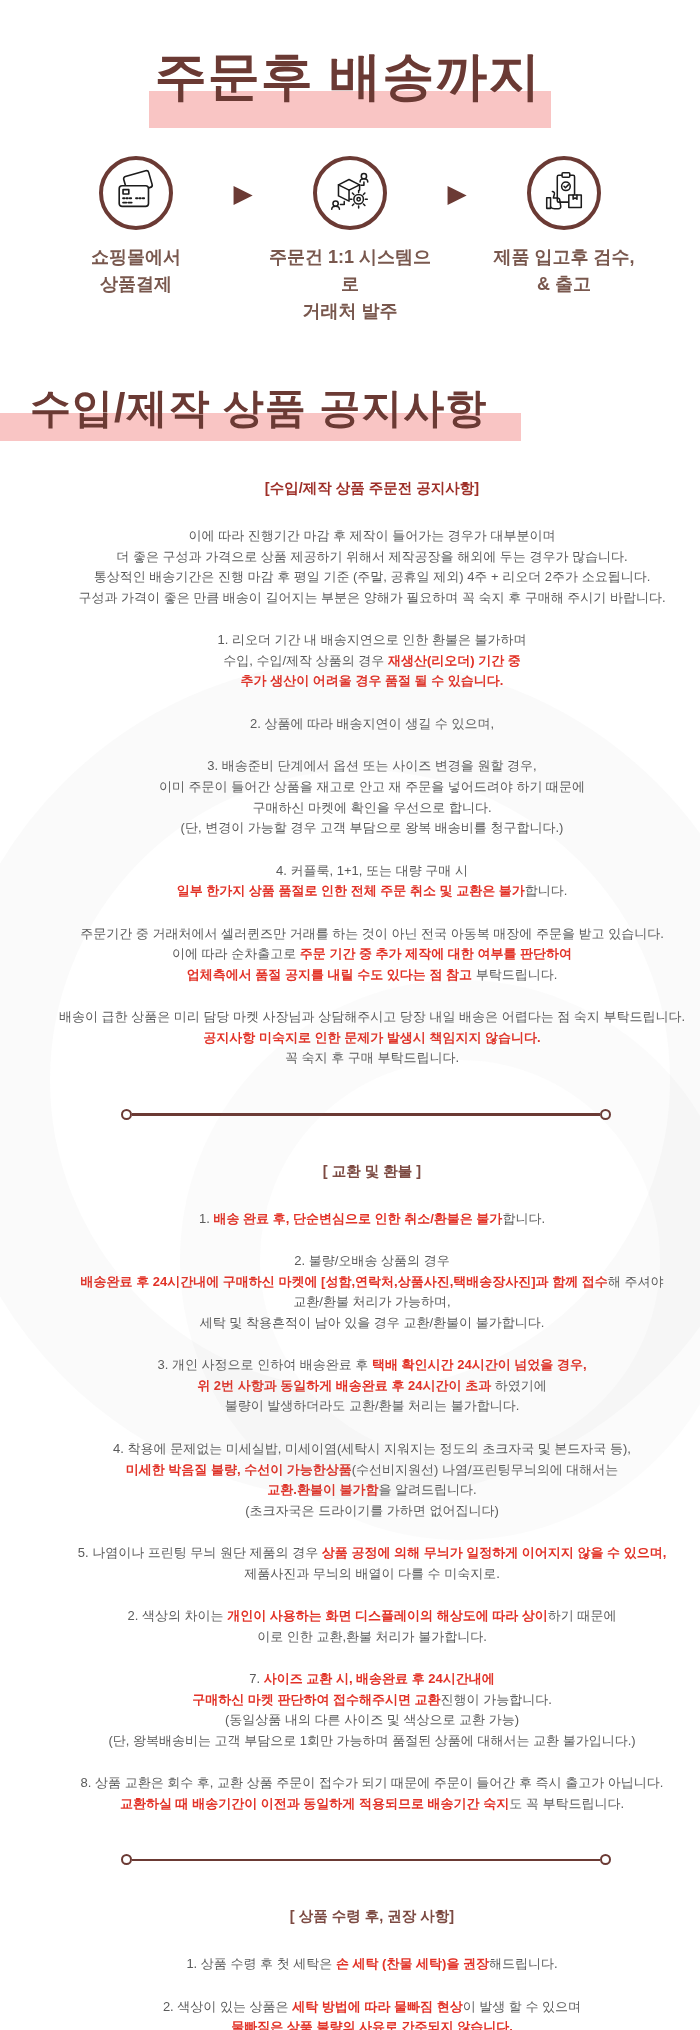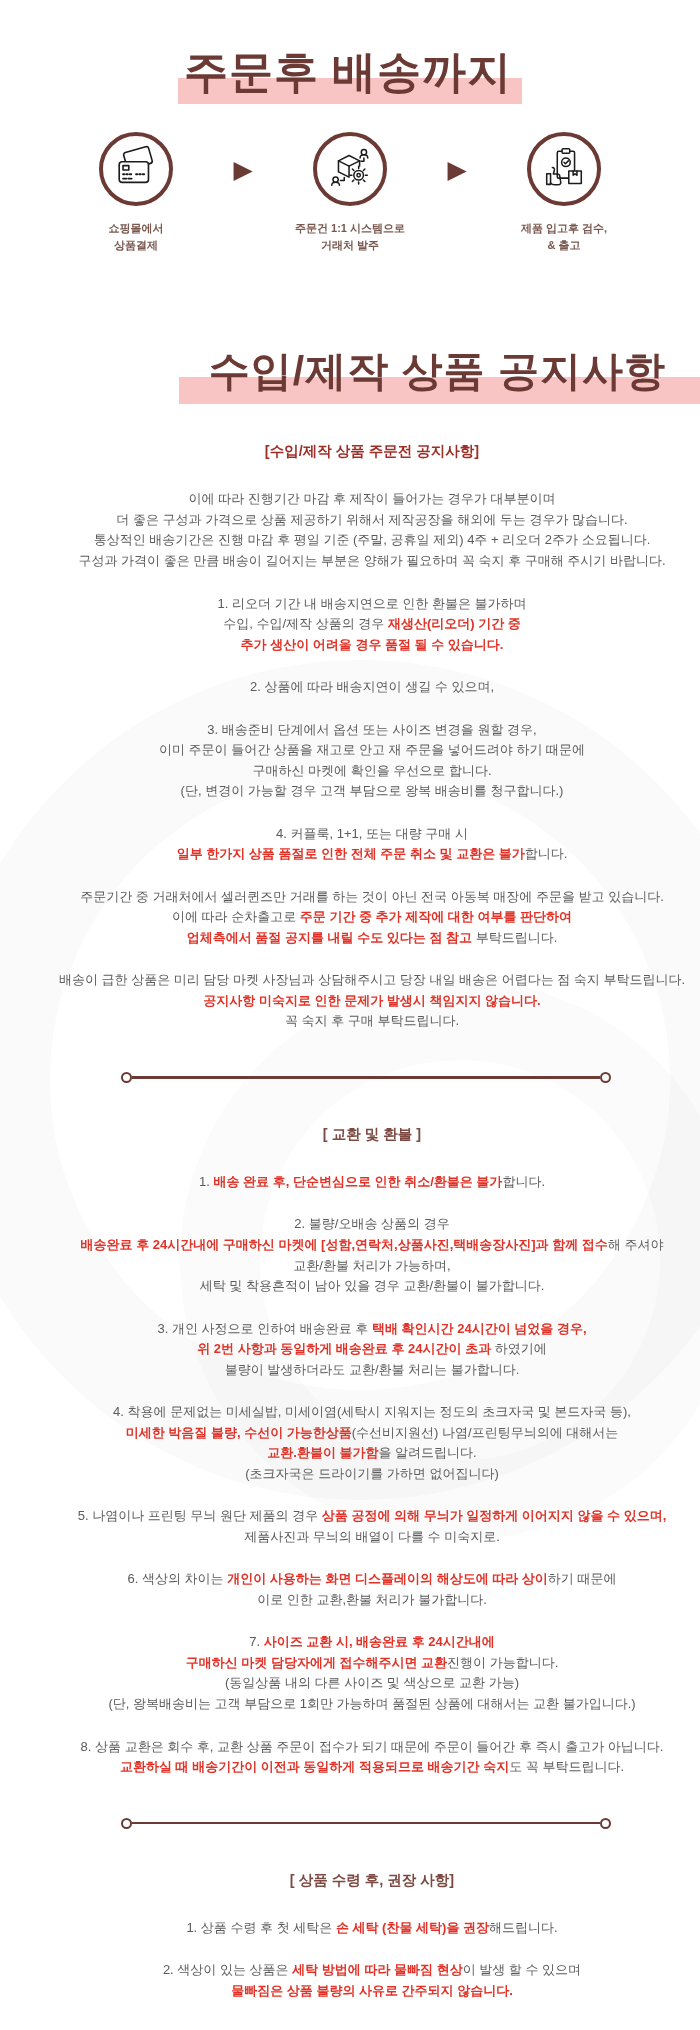--- a/index.html
+++ b/index.html
@@ -17,33 +17,33 @@
   body{font-family:"Liberation Sans","DejaVu Sans",sans-serif;}
   .page{position:relative;width:700px;height:2030px;margin:0 auto;background:#fff;overflow:hidden;}
   .watermark{position:absolute;left:-60px;top:660px;width:840px;height:840px;
     border:110px solid rgba(130,130,130,0.045);border-radius:50%;pointer-events:none;}
   .watermark2{position:absolute;left:180px;top:980px;width:560px;height:560px;
     border:80px solid rgba(130,130,130,0.035);border-radius:50%;pointer-events:none;}
 
   .hero{position:relative;text-align:center;padding-top:48px;}
   h1,h2{font-weight:800;line-height:1.1;}
   .hl{display:inline-block;color:var(--brown);letter-spacing:1px;}
-  .hl1{font-size:44px;padding:0 10px 8px 6px;
+  .hl1{font-size:52px;padding:0 10px 23px 6px;
     background:linear-gradient(180deg, transparent 54%, var(--pink) 54%);}
   .hl2{font-size:41px;padding:0 34px 10px 30px;
     background:linear-gradient(180deg, transparent 50%, var(--pink) 50%);}
-  h2{text-align:right;margin-top:96px;}
+  h2{text-align:left;margin-top:61px;}
 
   .steps{display:flex;justify-content:center;align-items:flex-start;margin-top:28px;}
   .step{width:168px;}
   .circle{width:74px;height:74px;border:4px solid var(--brown);border-radius:50%;
     margin:0 auto;display:flex;align-items:center;justify-content:center;background:#fff;}
   .circle svg{width:48px;height:48px;}
   .arrow{color:var(--brown);font-size:25px;line-height:74px;width:46px;text-align:center;}
-  .step-label{margin-top:14px;color:var(--label);font-weight:700;font-size:11px;line-height:1.5;}
+  .step-label{margin-top:14px;color:var(--label);font-weight:700;font-size:18px;line-height:1.5;}
 
   .notice-body{margin-top:36px;text-align:center;font-size:13px;color:var(--gray);line-height:1.58;padding-left:32px;}
   .block{width:680px;margin:0 auto 22px;}
   .block .line{min-height:1em;}
   .block.header{font-weight:700;font-size:14.5px;margin:36px auto 26px;}
   .block.header.v-red{color:var(--hred);}
   .block.header.v-brown{color:var(--hbrown);}
   .em{color:var(--red);font-weight:700;}
   .block.divider{display:flex;align-items:center;width:490px;margin:40px auto;}
   .divider .dot{width:11px;height:11px;border:2.5px solid var(--brown);border-radius:50%;background:#fff;flex:0 0 auto;}
@@ -192,26 +192,26 @@
         <div class="line"><span>4. 착용에 문제없는 미세실밥, 미세이염(세탁시 지워지는 정도의 초크자국 및 본드자국 등),</span></div>
         <div class="line"><span class="em">미세한 박음질 불량, 수선이 가능한상품</span><span>(수선비지원선) 나염/프린팅무늬의에 대해서는</span></div>
         <div class="line"><span class="em">교환.환불이 불가함</span><span>을 알려드립니다.</span></div>
         <div class="line"><span>(초크자국은 드라이기를 가하면 없어집니다)</span></div>
       </div>
       <div class="block para">
         <div class="line"><span>5. 나염이나 프린팅 무늬 원단 제품의 경우 </span><span class="em">상품 공정에 의해 무늬가 일정하게 이어지지 않을 수 있으며,</span></div>
         <div class="line"><span>제품사진과 무늬의 배열이 다를 수 미숙지로.</span></div>
       </div>
       <div class="block para">
-        <div class="line"><span>6. 색상의 차이는 </span><span class="em">개인이 사용하는 화면 디스플레이의 해상도에 따라 상이</span><span>하기 때문에</span></div>
+        <div class="line"><span>2. 색상의 차이는 </span><span class="em">개인이 사용하는 화면 디스플레이의 해상도에 따라 상이</span><span>하기 때문에</span></div>
         <div class="line"><span>이로 인한 교환,환불 처리가 불가합니다.</span></div>
       </div>
       <div class="block para">
         <div class="line"><span>7. </span><span class="em">사이즈 교환 시, 배송완료 후 24시간내에</span></div>
-        <div class="line"><span class="em">구매하신 마켓 담당자에게 접수해주시면 교환</span><span>진행이 가능합니다.</span></div>
+        <div class="line"><span class="em">구매하신 마켓 판단하여 접수해주시면 교환</span><span>진행이 가능합니다.</span></div>
         <div class="line"><span>(동일상품 내의 다른 사이즈 및 색상으로 교환 가능)</span></div>
         <div class="line"><span>(단, 왕복배송비는 고객 부담으로 1회만 가능하며 품절된 상품에 대해서는 교환 불가입니다.)</span></div>
       </div>
       <div class="block para">
         <div class="line"><span>8. 상품 교환은 회수 후, 교환 상품 주문이 접수가 되기 때문에 주문이 들어간 후 즉시 출고가 아닙니다.</span></div>
         <div class="line"><span class="em">교환하실 때 배송기간이 이전과 동일하게 적용되므로 배송기간 숙지</span><span>도 꼭 부탁드립니다.</span></div>
       </div>
       <div class="block divider">
         <span class="dot"></span>
         <span class="rule"></span>

